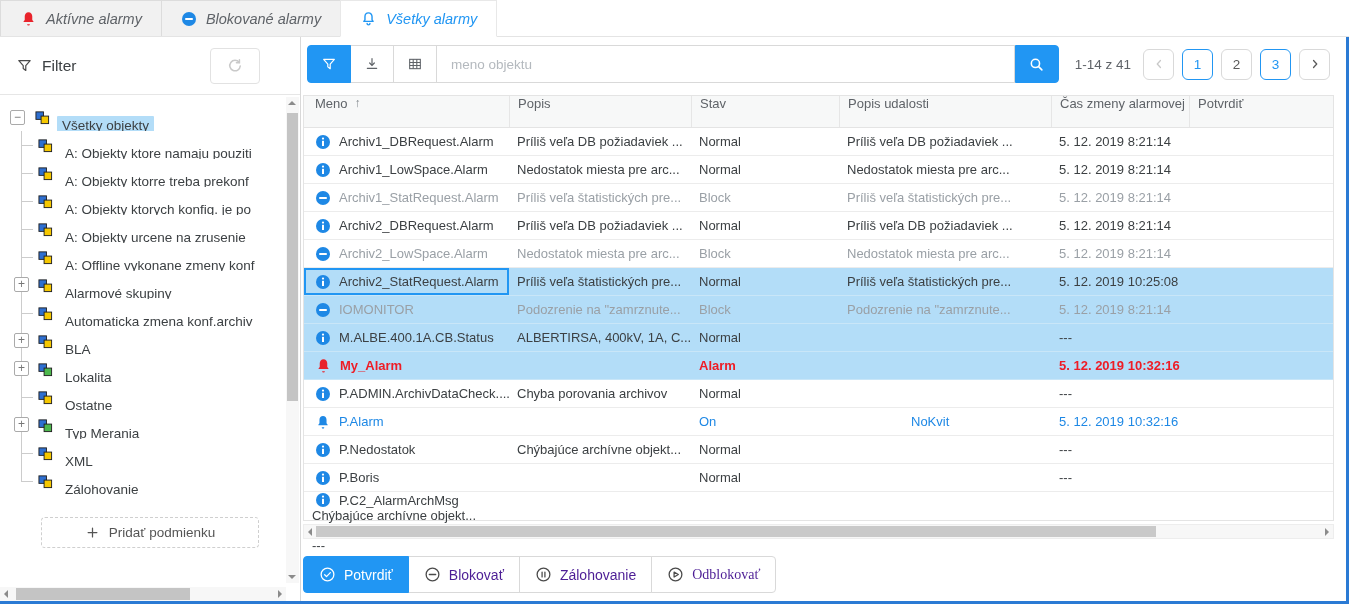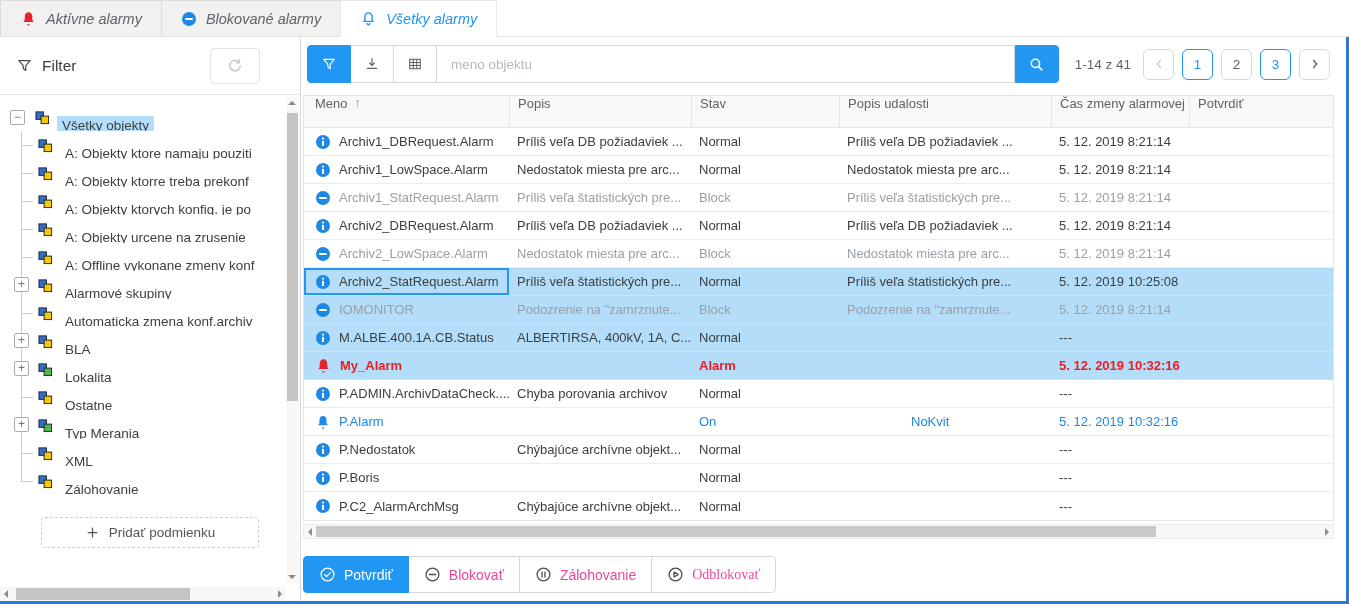--- a/index.html
+++ b/index.html
@@ -61,39 +61,39 @@
   .pbtn.outlined{border-color:#2196f3;color:#2196f3;}
   .pbtn.pdis{color:#c9c9c9;}
   
   .tbl{position:absolute;left:2px;top:58px;width:1031px;border:1px solid #e4e4e4;}
   .thead{display:flex;height:32px;background:#f7f8f8;border-bottom:1px solid #e4e4e4;}
   .th{display:flex;align-items:flex-start;padding-left:8px;font-size:13px;color:#5f6368;white-space:nowrap;overflow:hidden;flex:none;cursor:pointer;}
   .th:first-child{padding-left:11px;}
   .th + .th{border-left:1px solid #e6e6e6;}
   .sortar{margin-left:7px;color:#80868b;font-size:12px;}
   .trow{display:flex;height:28px;border-bottom:1px solid #ececec;background:#fff;cursor:pointer;}
-  .trow:last-child{border-bottom:none;}
+  .trow:last-child{border-bottom:none;flex-direction:column;}
   .trow.hl{background:#b3ddf8;border-bottom-color:#c9e6f8;}
   .td{display:flex;align-items:center;padding-left:8px;font-size:13px;white-space:nowrap;overflow:hidden;flex:none;}
   .td.c0{padding-left:11px;}
   .td.selcell{outline:2px solid #2196f3;outline-offset:-2px;}
   .rowic{display:flex;align-items:center;margin-right:8px;flex:none;}
   .tone-normal .td{color:#3c4043;}
   .tone-muted .td{color:#9aa0a6;}
   .tone-alarm .td{color:#ee1c25;font-weight:bold;}
   .tone-blue .td{color:#1e88e5;}
   
   .hsb-main{position:absolute;left:2px;top:487px;width:1031px;height:15px;background:#f7f7f7;border:1px solid #ededed;}
   .hsb-main .thumb{position:absolute;top:1px;bottom:1px;left:12px;width:840px;background:#c9c9c9;}
   
   .actions{position:absolute;left:2px;top:519px;height:37px;display:flex;align-items:center;}
   .agrp{display:flex;}
   .agrp + .agrp{margin-left:21px;}
   .abtn{height:37px;padding:0 15px;border:1px solid #d9d9d9;background:#fff;display:flex;align-items:center;gap:8px;
-    font-size:14px;color:#ec4899;cursor:pointer;white-space:nowrap;}
+    font-size:14px;color:#4c1d95;cursor:pointer;white-space:nowrap;}
   .abtn + .abtn{margin-left:-1px;}
   .agrp .abtn:first-child{border-radius:4px 0 0 4px;}
   .agrp .abtn:last-child{border-radius:0 4px 4px 0;font-family:Liberation Serif, serif;}
   .abtn.primary{background:#2196f3;border-color:#2196f3;color:#fff;z-index:1;}
   .abtn.adis{color:#c3c3c3;border-color:#e8e8e8;cursor:default;}
   
   .wb-right{position:absolute;right:0;top:37px;bottom:0;width:3px;background:#2a7ad4;}
   .wb-bottom{position:absolute;left:0;right:0;bottom:0;height:3px;background:#2a7ad4;}
 </style>
 </head>

